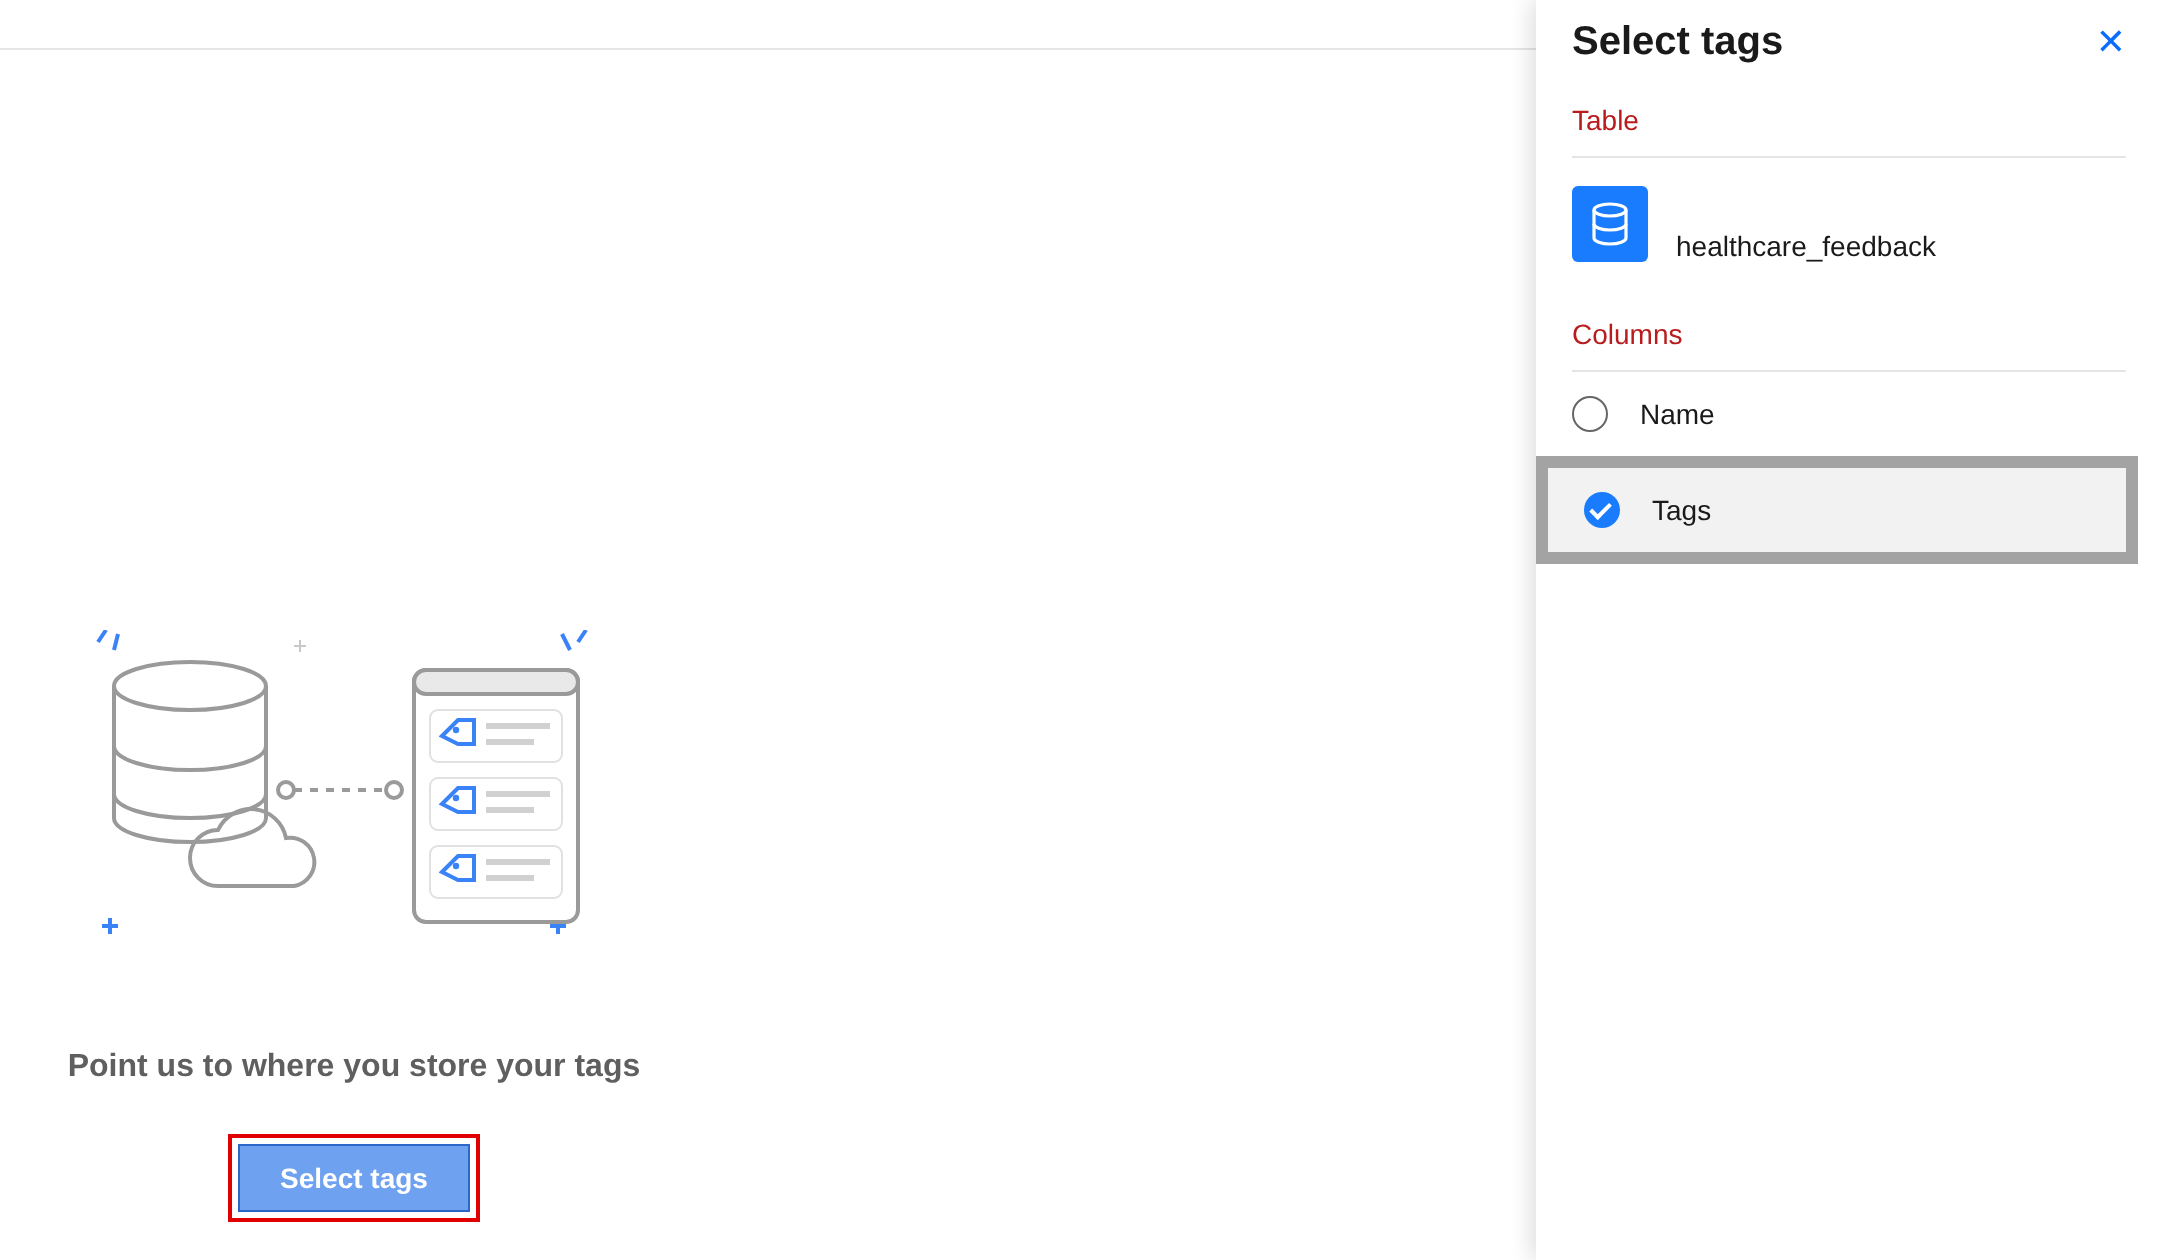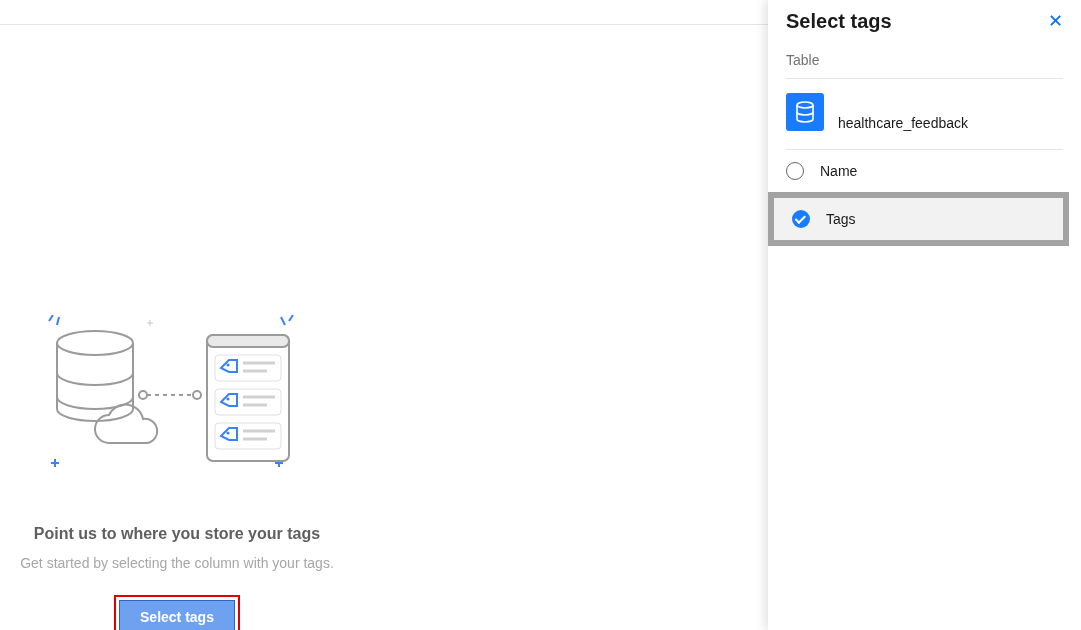--- a/index.html
+++ b/index.html
@@ -85,21 +85,21 @@
     .close-x {
       color: #0a6cff;
       font-size: 18px;
       cursor: pointer;
       background: none; border: none;
       font-weight: 300;
       padding: 2px 4px;
     }
     .section-label {
       font-size: 14px;
-      color: #737373;
+      color: #b91c1c;
       padding: 10px 18px 4px 18px;
     }
     .divider {
       border-top: 1px solid #e5e5e5;
       margin: 6px 18px 0 18px;
     }
     .table-row {
       display: flex;
       align-items: flex-end;
       padding: 14px 18px 6px 18px;
@@ -220,21 +220,20 @@
         <path d="M176 53 l8 -8 h8 v12 h-8 z" fill="none" stroke="#3a82f7" stroke-width="2"></path>
         <circle cx="183" cy="50" r="1.6" fill="#3a82f7"></circle>
         <line x1="198" y1="48" x2="230" y2="48" stroke="#d1d1d1" stroke-width="3"></line>
         <line x1="198" y1="56" x2="222" y2="56" stroke="#d1d1d1" stroke-width="3"></line>
       </g>
     </g>
   </svg>
 
   <div class="empty-state">
     <div class="headline">Point us to where you store your tags</div>
-    <div class="subtext">Get started by selecting the column with your tags.</div>
     <div class="select-btn-wrapper">
       <button class="select-btn">Select tags</button>
     </div>
   </div>
 </div>
 
 <aside class="panel">
   <div class="panel-header">
     <div class="panel-title">Select tags</div>
     <button class="close-x">✕</button>
@@ -250,20 +249,21 @@
           <ellipse cx="10" cy="4" rx="8" ry="3"></ellipse>
           <path d="M2 4 v14 a8 3 0 0 0 16 0 V4"></path>
           <path d="M2 11 a8 3 0 0 0 16 0"></path>
         </g>
       </svg>
     </div>
     <div class="table-name">healthcare_feedback</div>
   </div>
 
   <div class="columns-section">
+    <div class="section-label">Columns</div>
     <div class="divider"></div>
 
     <div class="column-row">
       <span class="radio"></span>
       <span class="column-label">Name</span>
     </div>
 
     <div class="highlight-box">
       <div class="column-row selected">
         <span class="radio checked"></span>

